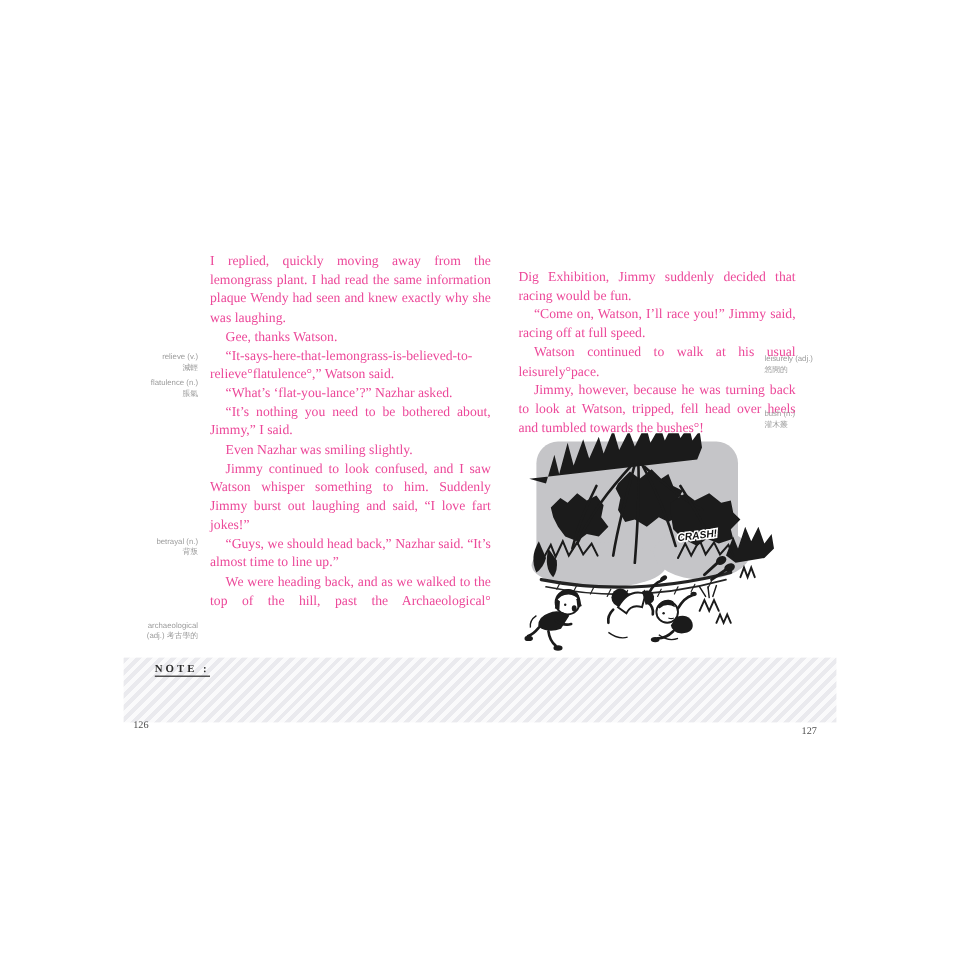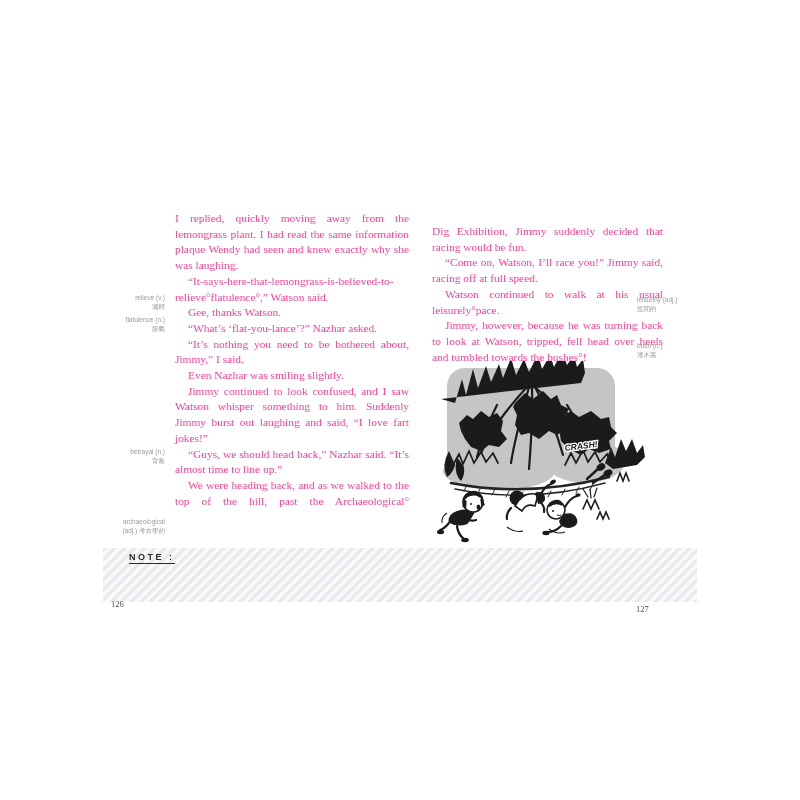--- a/index.html
+++ b/index.html
@@ -25,40 +25,40 @@
   .mn-betrayal{left:95px;top:447px;width:70px;}
   .mn-archaeological{left:85px;top:517px;width:80px;}
   .mn-leisurely{left:637px;top:295px;width:60px;}
   .mn-bush{left:637px;top:341px;width:60px;}
 
   
   .note-strip{position:absolute;left:103px;top:548px;width:594px;height:54px;
     background:repeating-linear-gradient(135deg,
       #eaeaee 0px,#eaeaee 3.5px,#fafafb 3.5px,#fafafb 7px);}
   .note-label{position:absolute;left:129px;top:552px;
-    font-family:Liberation Sans, sans-serif;font-weight:bold;
+    font-family:Liberation Serif, serif;font-weight:bold;
     font-size:9px;letter-spacing:2.5px;color:#2a2a2a;
     border-bottom:1.6px solid #2a2a2a;padding-bottom:1px;}
   .page-num{position:absolute;font-family:"Liberation Serif",serif;
     font-size:8.5px;color:#4f4f4f;margin-top:23px;}
   .pn-left{left:111px;top:576px;}
-  .pn-right{left:636px;top:581px;}
+  .pn-right{left:668px;top:581px;}
 
   
   .illo{position:absolute;left:437px;top:361px;width:230px;height:190px;}
 </style>
 </head>
 <body>
 
 <div class="page-spread">
 
   <div class="text-col col-left">
     <p>I replied, quickly moving away from the lemongrass plant. I had read the same information plaque Wendy had seen and knew exactly why she was laughing.</p>
+    <p class="ind">Gee, thanks Watson.</p>
     <p class="ind">“It-says-here-that-lemongrass-is-believed-to-relieve°flatulence°,” Watson said.</p>
-    <p class="ind">Gee, thanks Watson.</p>
     <p class="ind">“What’s ‘flat-you-lance’?” Nazhar asked.</p>
     <p class="ind">“It’s nothing you need to be bothered about, Jimmy,” I said.</p>
     <p class="ind">Even Nazhar was smiling slightly.</p>
     <p class="ind">Jimmy continued to look confused, and I saw Watson whisper something to him. Suddenly Jimmy burst out laughing and said, “I love fart jokes!”</p>
     <p class="ind">“Guys, we should head back,” Nazhar said. “It’s almost time to line up.”</p>
     <p class="ind cont-last">We were heading back, and as we walked to the top of the hill, past the Archaeological°</p>
   </div>
 
   <div class="text-col col-right">
     <p>Dig Exhibition, Jimmy suddenly decided that racing would be fun.</p>

